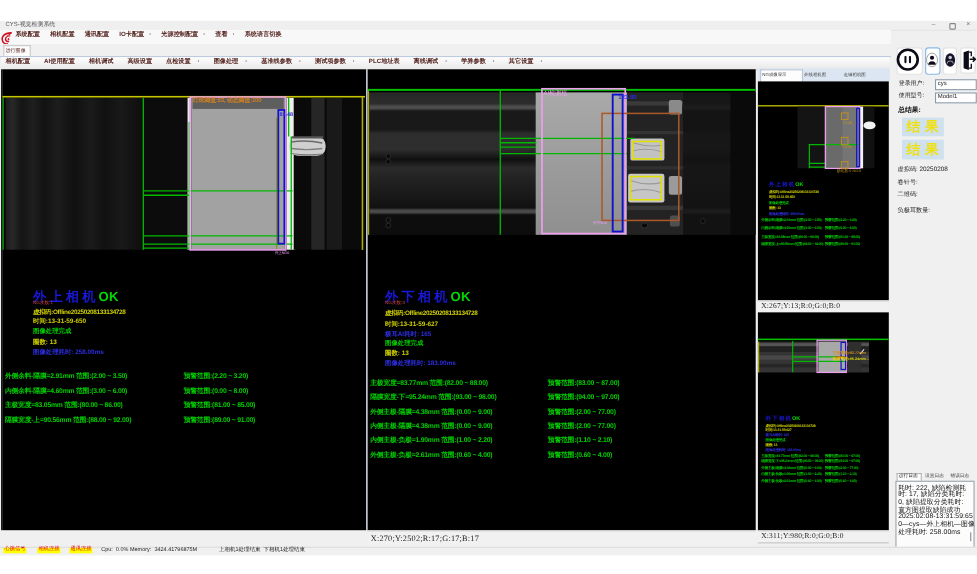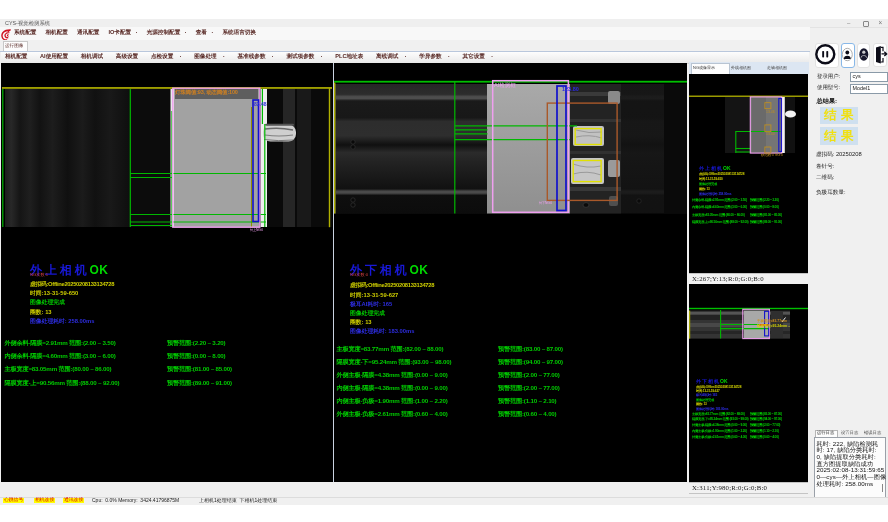--- a/index.html
+++ b/index.html
@@ -214,20 +214,23 @@
     <div class="t meas" style="left:164px;top:296.2px;">预警范围:(94.00 ~ 97.00)</div>
     <div class="t meas" style="left:2.5px;top:309.2px;">外侧主极-隔膜=4.38mm 范围:(0.00 ~ 9.00)</div>
     <div class="t meas" style="left:164px;top:309.2px;">预警范围:(2.00 ~ 77.00)</div>
     <div class="t meas" style="left:2.5px;top:322.2px;">内侧主极-隔膜=4.38mm 范围:(0.00 ~ 9.00)</div>
     <div class="t meas" style="left:164px;top:322.2px;">预警范围:(2.00 ~ 77.00)</div>
     <div class="t meas" style="left:2.5px;top:335.2px;">内侧主极-负极=1.90mm 范围:(1.00 ~ 2.20)</div>
     <div class="t meas" style="left:164px;top:335.2px;">预警范围:(1.10 ~ 2.10)</div>
     <div class="t meas" style="left:2.5px;top:348.2px;">外侧主极-负极=2.61mm 范围:(0.60 ~ 4.00)</div>
     <div class="t meas" style="left:164px;top:348.2px;">预警范围:(0.60 ~ 4.00)</div>
   </div>
+  <div id="pMsb" class="sbar" style="left:334px;top:482px;width:353px;height:14.5px;">
+      <span>X:270;Y:2502;R:17;G:17;B:17</span>
+    </div>
 
   <div class="abs" style="left:689px;top:62px;width:120px;height:12px;background:#dce6f2;"></div>
   <div class="abs" style="left:690.5px;top:63px;width:37px;height:11px;background:#fdfdfd;border:1px solid #b8c4d2;border-bottom:none;"></div>
   <div class="t" style="left:693px;top:66px;font-size:4.0px;color:#333;">NG成像显示</div>
   <div class="t" style="left:731px;top:66px;font-size:4.0px;color:#444;">外线相机图</div>
   <div class="t" style="left:767px;top:66px;font-size:4.0px;color:#444;">走轴相机图</div>
   <div id="pV1" class="panel" style="left:689px;top:74px;width:119px;height:199px;">
     <svg width="119" height="199" viewBox="0 0 119 199">
       <rect x="0" y="21.6" width="119" height="1.2" fill="#c0c000"></rect>
       <rect x="36" y="23" width="25" height="56" fill="#141414"></rect>

